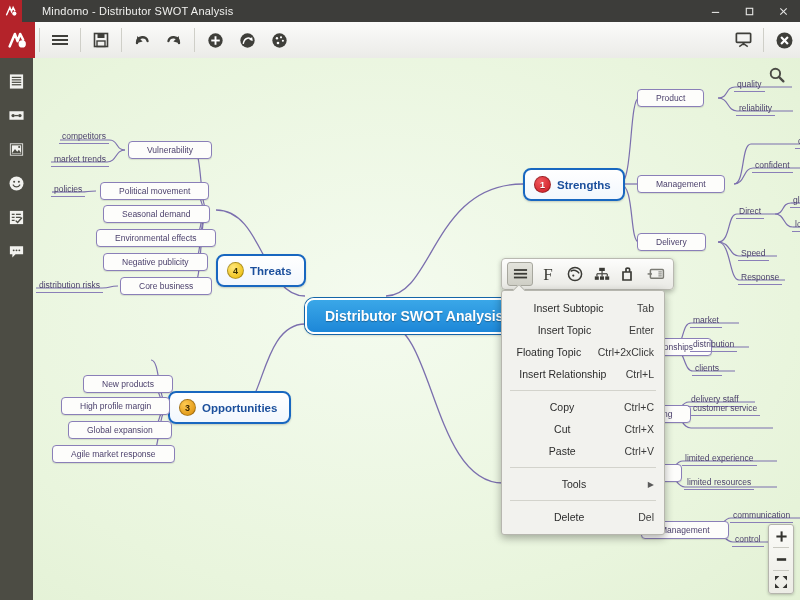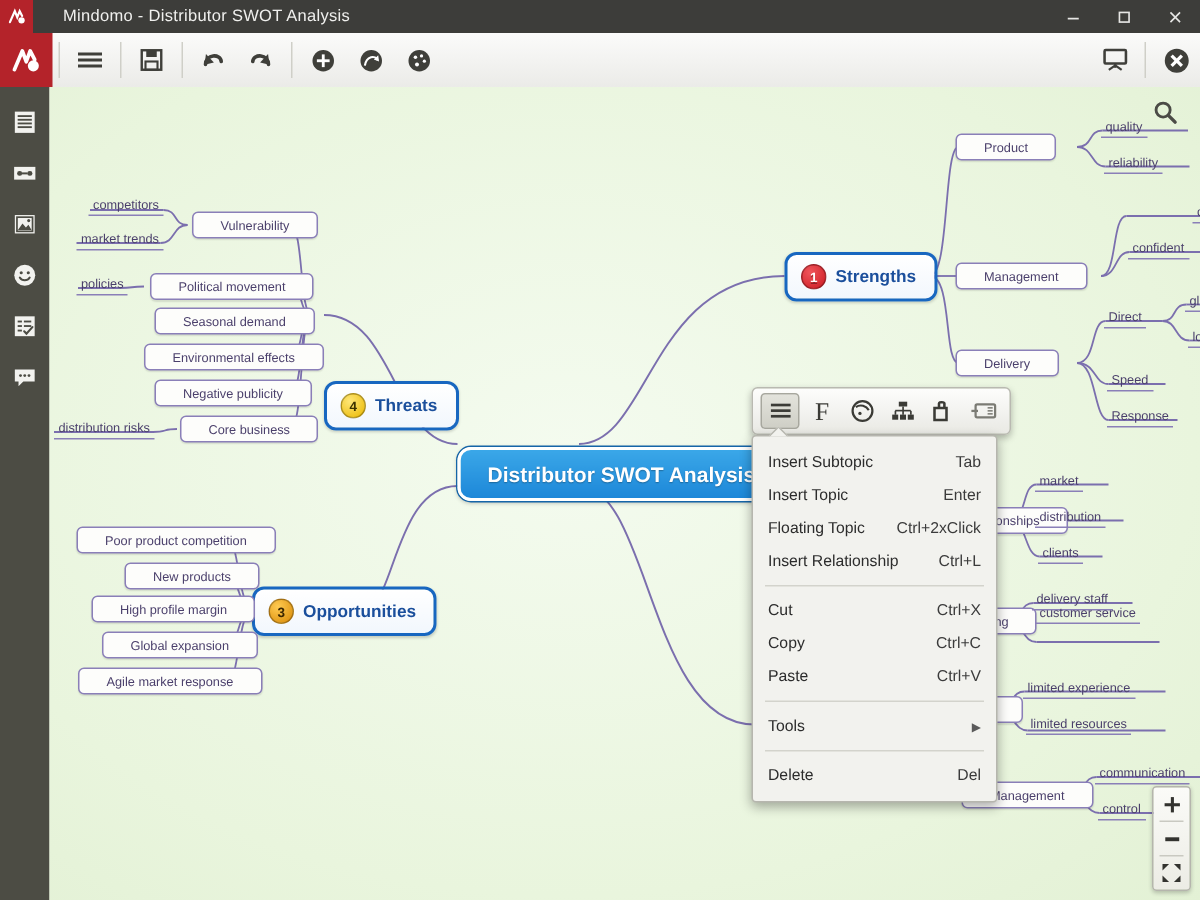--- a/index.html
+++ b/index.html
@@ -150,21 +150,21 @@
     position:absolute;left:11px;top:-6px;width:12px;height:6px;overflow:hidden;
   }
   .ctx-arrow:after{
     content:"";position:absolute;left:1px;top:1px;width:9px;height:9px;
     background:#f2f2ee;border-left:1px solid #b6b6ae;border-top:1px solid #b6b6ae;
     transform:rotate(45deg);transform-origin:center;
   }
   .ctx-item{
     display:flex;align-items:center;
     padding:2px 10px;height:18px;
-    font-size:10.5px;color:#2c2c2c;
+    font-size:10.5px;color:#2c2c2c;text-align:center;
   }
   .ctx-label{flex:1;}
   .ctx-shortcut{color:#3b3b3b;font-size:10.5px;margin-left:12px;}
   .ctx-caret{color:#5a5a5a;font-size:8px;margin-left:12px;}
   .ctx-sep{height:1px;background:#d3d3cc;margin:5px 8px;}
 
   
   .zoomctl{
     position:absolute;right:6px;bottom:6px;width:24px;
     background:linear-gradient(#fbfbf8,#ececE5);
@@ -523,21 +523,20 @@
 
     <div class="node node-sub" style="left:67px;top:124px;">Political movement</div>
     <div class="node node-leaf" style="left:18px;top:125px;">policies</div>
 
     <div class="node node-sub" style="left:70px;top:147px;">Seasonal demand</div>
     <div class="node node-sub" style="left:63px;top:171px;">Environmental effects</div>
     <div class="node node-sub" style="left:70px;top:195px;">Negative publicity</div>
     <div class="node node-sub" style="left:87px;top:219px;">Core business</div>
     <div class="node node-leaf" style="left:3px;top:221px;">distribution risks</div>
 
-    <div class="node node-sub" style="left:18px;top:293px;">Poor product competition</div>
     <div class="node node-sub" style="left:50px;top:317px;">New products</div>
     <div class="node node-sub" style="left:28px;top:339px;">High profile margin</div>
     <div class="node node-sub" style="left:35px;top:363px;">Global expansion</div>
     <div class="node node-sub" style="left:19px;top:387px;">Agile market response</div>
 
     <div class="zoomctl">
       <div class="zoom-btn">
         <svg width="13" height="13" viewBox="0 0 14 14">
           <rect x="6" y="1.5" width="2.2" height="11" fill="#33332f"></rect>
           <rect x="1.5" y="5.9" width="11" height="2.2" fill="#33332f"></rect>
@@ -629,28 +628,28 @@
       <span class="ctx-shortcut">Ctrl+2xClick</span>
     </div>
     <div class="ctx-item">
       <span class="ctx-label">Insert Relationship</span>
       <span class="ctx-shortcut">Ctrl+L</span>
     </div>
 
     <div class="ctx-sep"></div>
 
     <div class="ctx-item">
+      <span class="ctx-label">Copy</span>
+      <span class="ctx-shortcut">Ctrl+C</span>
+    </div>
+    <div class="ctx-item">
       <span class="ctx-label">Cut</span>
       <span class="ctx-shortcut">Ctrl+X</span>
     </div>
     <div class="ctx-item">
-      <span class="ctx-label">Copy</span>
-      <span class="ctx-shortcut">Ctrl+C</span>
-    </div>
-    <div class="ctx-item">
       <span class="ctx-label">Paste</span>
       <span class="ctx-shortcut">Ctrl+V</span>
     </div>
 
     <div class="ctx-sep"></div>
 
     <div class="ctx-item">
       <span class="ctx-label">Tools</span>
       <span class="ctx-caret">▶</span>
     </div>

